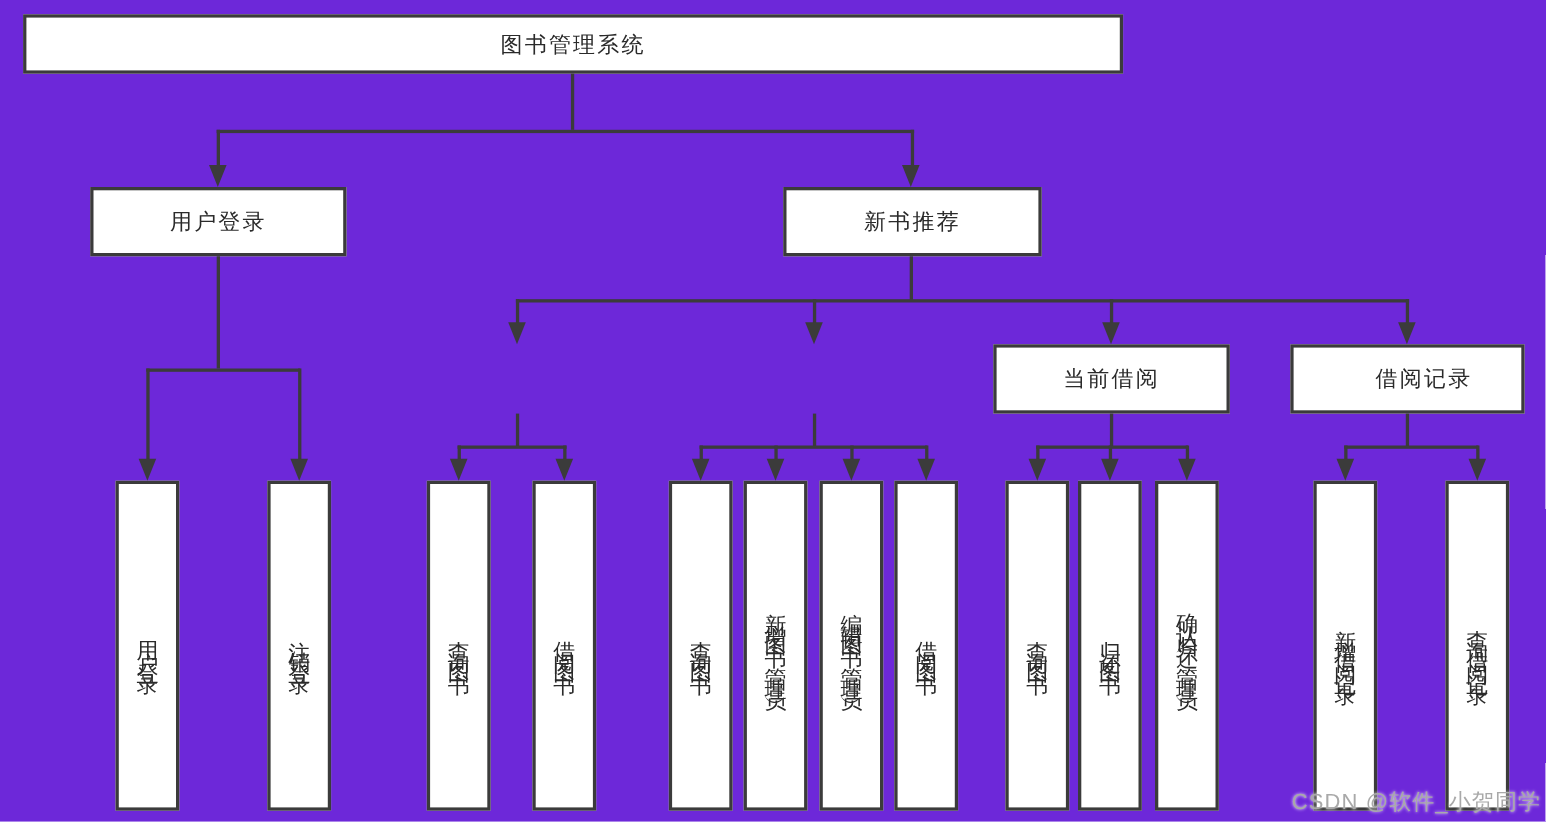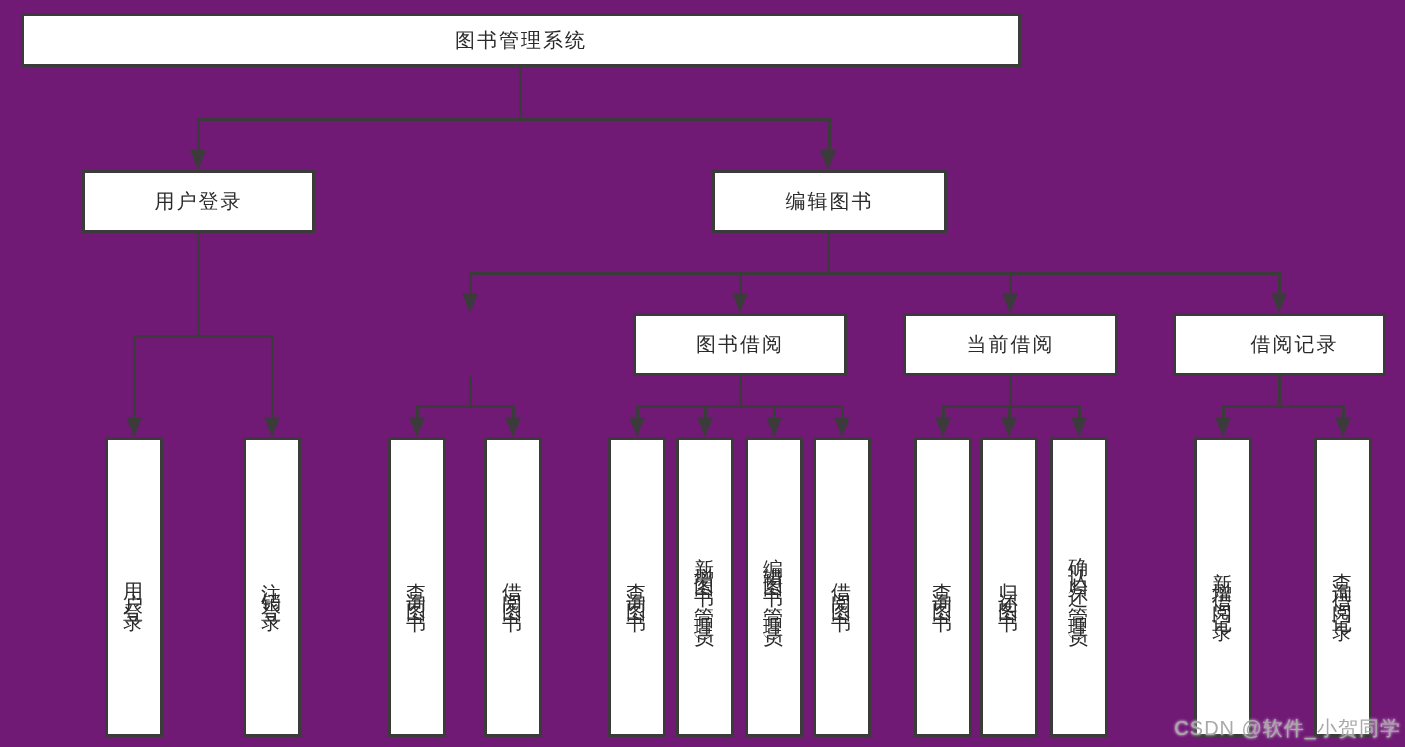--- a/index.html
+++ b/index.html
@@ -1,17 +1,17 @@
 <!DOCTYPE html>
 <html><head>
 <meta charset="utf-8">
 <style>
   html,body{margin:0;padding:0;background:#ffffff;}
   #canvas{
-    position:relative;width:1405px;height:747px;background:#701a75;overflow:hidden;
+    position:relative;width:1405px;height:747px;background:#6d28d9;overflow:hidden;
     font-family:"Liberation Sans","DejaVu Sans",sans-serif;color:#2a2a2a;
   }
   .box{
     position:absolute;background:#ffffff;border:3px solid #3b3b3b;box-sizing:border-box;
     display:flex;align-items:center;justify-content:center;
     font-size:20px;letter-spacing:2px;color:#2a2a2a;
   }
   .leaf{
     position:absolute;background:#ffffff;border:3px solid #3b3b3b;box-sizing:border-box;
     display:flex;align-items:center;justify-content:center;
@@ -40,27 +40,24 @@
 
   <div class="box" style="left:21px;top:13px;width:1000px;height:54px;">
     <span>图书管理系统</span>
   </div>
 
   <div class="box" style="left:82px;top:170px;width:233px;height:63px;">
     <span>用户登录</span>
   </div>
 
   <div class="box" style="left:712px;top:170px;width:235px;height:63px;">
-    <span>编辑图书</span>
+    <span>新书推荐</span>
   </div>
 
 
-  <div class="box" style="left:633px;top:313px;width:214px;height:63px;">
-    <span>图书借阅</span>
-  </div>
 
   <div class="box" style="left:903px;top:313px;width:215px;height:63px;">
     <span>当前借阅</span>
   </div>
 
   <div class="box" style="left:1173px;top:313px;width:213px;height:63px;padding-left:30px;">
     <span>借阅记录</span>
   </div>
 
   <div class="leaf" style="left:105px;">

